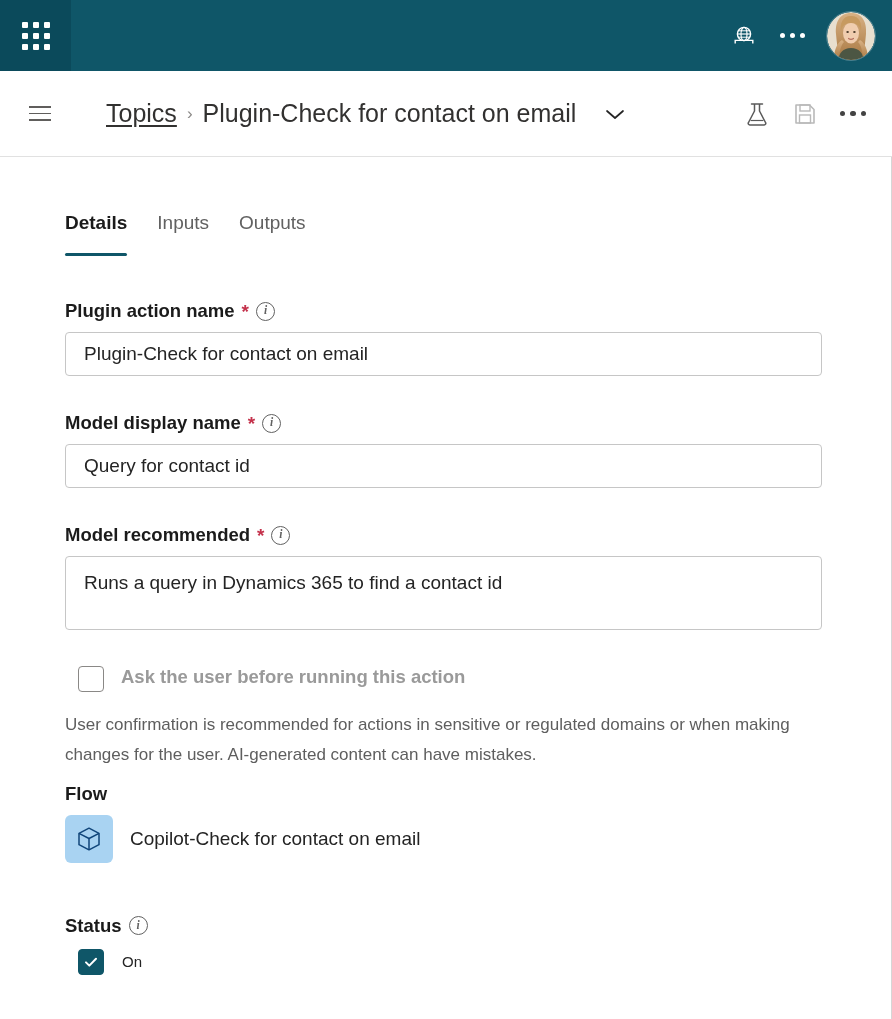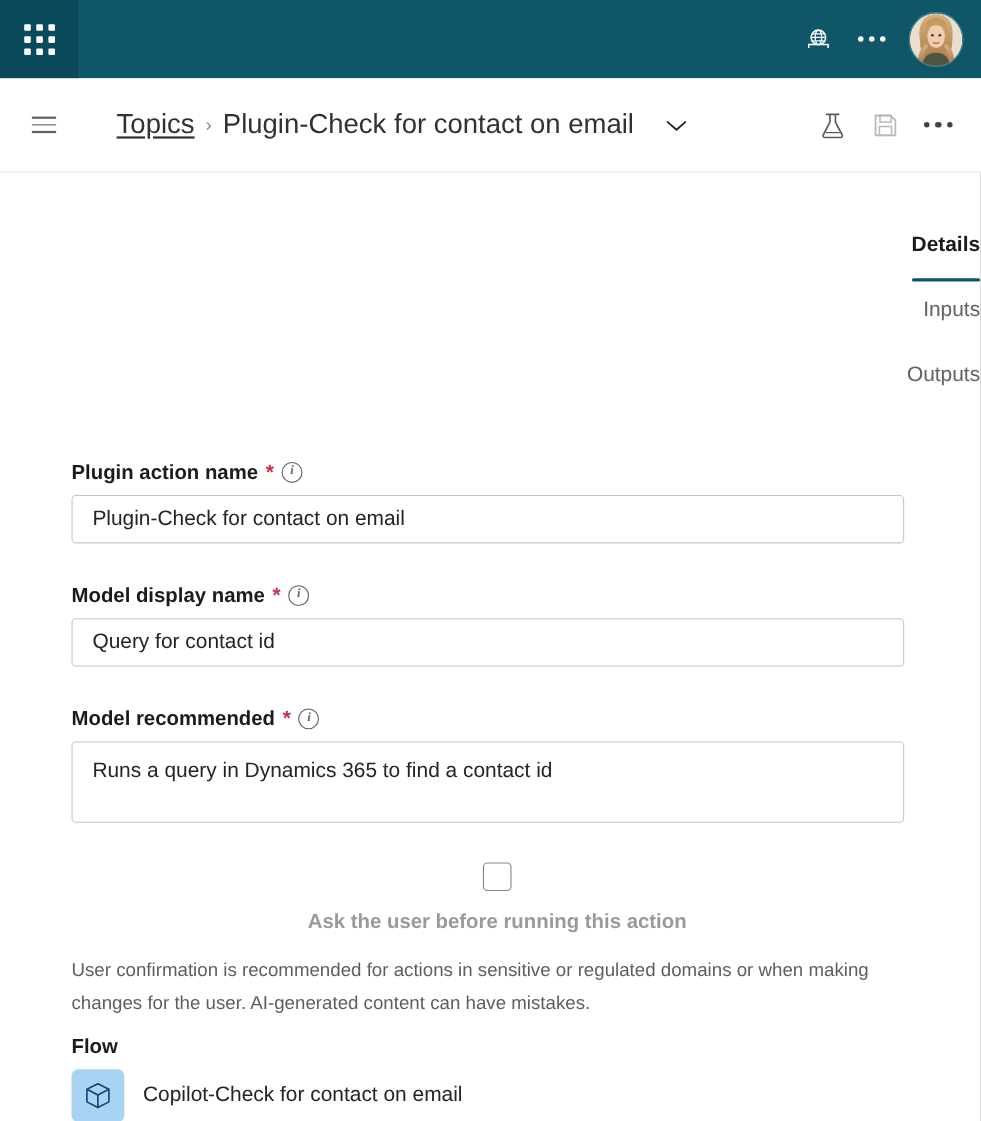--- a/index.html
+++ b/index.html
@@ -159,21 +159,20 @@
     box-sizing: border-box;
     border-right: 1px solid #d6d6d6;
   }
 
   
   .tabs {
     display: flex;
     align-items: flex-end;
     gap: 30px;
     padding: 56px 0 0 65px;
-    flex-direction: column;
   }
   .tab {
     position: relative;
     font-size: 19px;
     color: #616161;
     padding-bottom: 10px;
     cursor: pointer;
     line-height: 1;
   }
   .tab.selected {
@@ -237,24 +236,22 @@
   textarea.textarea {
     height: 74px;
     padding: 13px 18px;
     resize: none;
     line-height: 1.35;
   }
 
   
   .confirm-row {
     display: flex;
-    align-items: center;
     gap: 17px;
     margin: 34px 0 0 13px;
-    flex-direction: column;
   }
   .cb-box {
     width: 26px; height: 26px;
     border: 1.6px solid #8a8886;
     border-radius: 4px;
     background: #ffffff;
     box-sizing: border-box;
     flex: 0 0 auto;
     cursor: pointer;
   }
@@ -308,21 +305,21 @@
   .cb-checked {
     width: 26px; height: 26px;
     background: #0F5668;
     border: 1.6px solid #0F5668;
     border-radius: 4px;
     display: flex; align-items: center; justify-content: center;
     box-sizing: border-box;
     flex: 0 0 auto;
     cursor: pointer;
   }
-  .status-text { font-size: 20px; color: #242424; }
+  .status-text { font-size: 15px; color: #242424; }
 </style>
 </head>
 <body>
 
 <div class="appbar">
 
   <div class="waffle-panel">
     <div class="waffle-grid">
       <i></i>
         <i></i>

